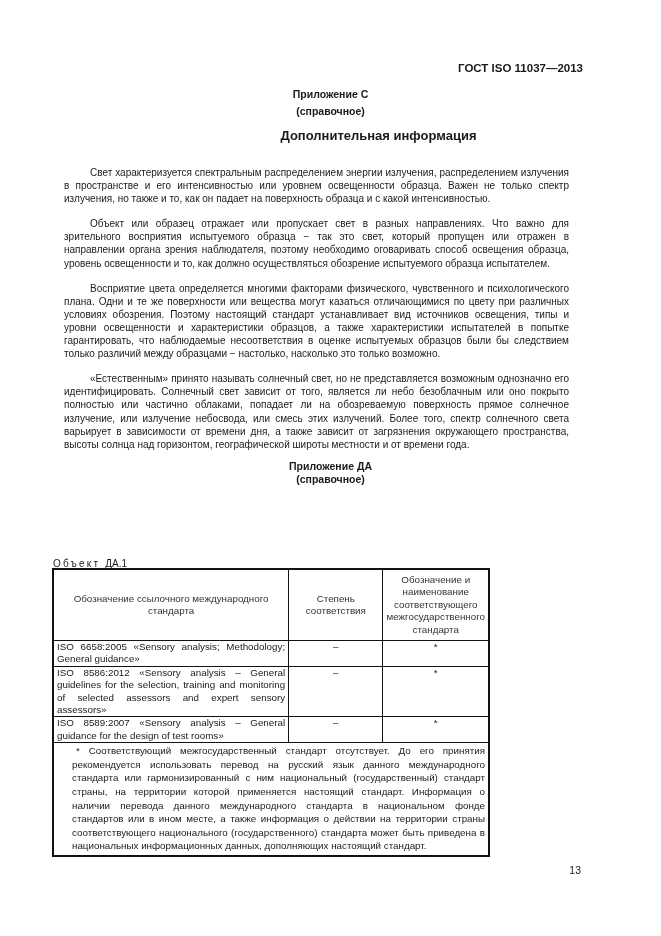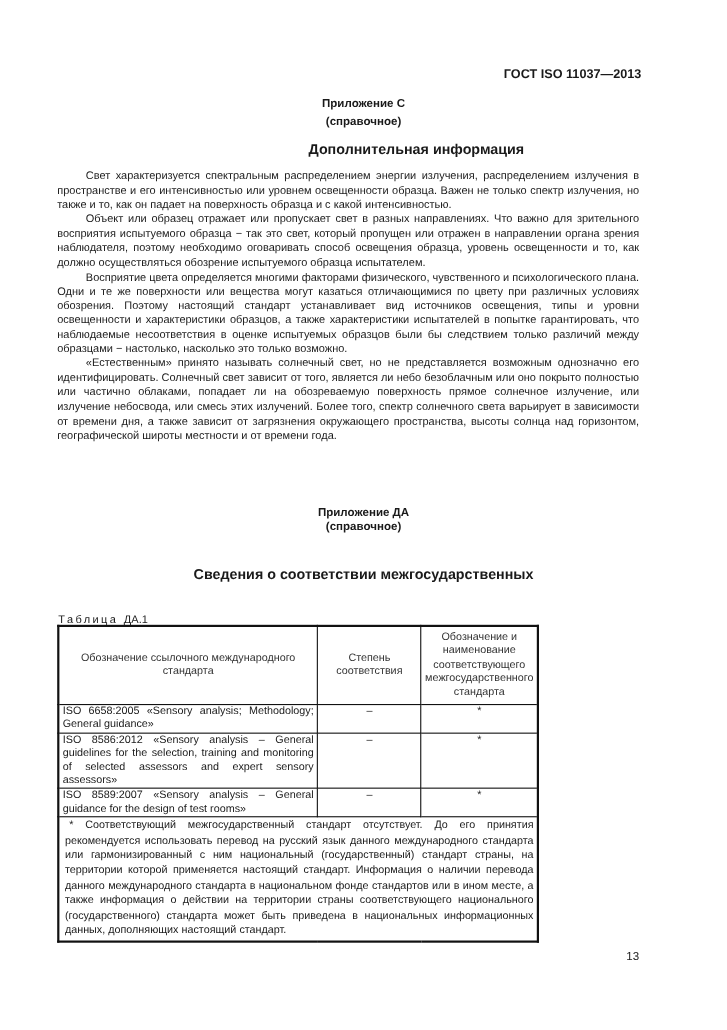--- a/index.html
+++ b/index.html
@@ -4,32 +4,32 @@
 <style>
   html, body { margin:0; padding:0; background:#fff; }
   body { width:661px; height:936px; position:relative; overflow:hidden;
          font-family:"Liberation Sans", sans-serif; color:#1a1a1a; }
   .abs { position:absolute; }
   .hdr { top:62px; right:78px; font-size:11.5px; font-weight:bold; }
   .center { left:0; width:661px; text-align:center; }
   .appx { font-size:10.5px; font-weight:bold; line-height:13px; }
   .h1 { font-size:13px; font-weight:bold; }
   .body-text { left:52px; width:529px; font-size:10px; line-height:13.1px; text-align:justify; }
-  .body-text p { margin:0; text-indent:26px; }
+  .body-text p { margin:12px; text-indent:26px; }
   .caption { left:53px; top:558px; font-size:10px; letter-spacing:2.2px; }
   .caption span.num { letter-spacing:0; }
   table { position:absolute; left:52px; top:568px; width:438px; border-collapse:collapse;
           font-size:9.8px; line-height:12.4px; }
   td, th { border:1.6px solid #111; vertical-align:top; padding:0 3px; }
   th { font-weight:normal; vertical-align:middle; text-align:center; color:#333; padding:4px 3px; height:42px; }
   table { border:2.6px solid #111; }
   td.c1 { width:232px; text-align:justify; text-align-last:left; }
   td.c2 { width:88px; text-align:center; }
   td.c3 { text-align:center; }
-  td.note { text-align:justify; text-indent:4px; padding:1px 3px 2px 5px; line-height:13.6px; }
+  td.note { text-align:justify; text-indent:4px; padding:1px 3px 2px 18px; line-height:13.6px; }
   .pgnum { top:864px; right:80px; font-size:10.5px; }
 </style>
 </head>
 <body>
 
 <div class="abs hdr">ГОСТ ISO 11037—2013</div>
 
 <div class="abs center appx" style="top:88px;">Приложение С</div>
 <div class="abs center appx" style="top:105px;">(справочное)</div>
 <div class="abs center h1" style="top:128px;padding-left:48px;">Дополнительная информация</div>
@@ -37,25 +37,24 @@
 <div class="abs body-text" style="top:154px;">
   <p>Свет характеризуется спектральным распределением энергии излучения, распределением излучения в пространстве и его интенсивностью или уровнем освещенности образца. Важен не только спектр излучения, но также и то, как он падает на поверхность образца и с какой интенсивностью.</p>
   <p>Объект или образец отражает или пропускает свет в разных направлениях. Что важно для зрительного восприятия испытуемого образца − так это свет, который пропущен или отражен в направлении органа зрения наблюдателя, поэтому необходимо оговаривать способ освещения образца, уровень освещенности и то, как должно осуществляться обозрение испытуемого образца испытателем.</p>
   <p>Восприятие цвета определяется многими факторами физического, чувственного и психологического плана. Одни и те же поверхности или вещества могут казаться отличающимися по цвету при различных условиях обозрения. Поэтому настоящий стандарт устанавливает вид источников освещения, типы и уровни освещенности и характеристики образцов, а также характеристики испытателей в попытке гарантировать, что наблюдаемые несоответствия в оценке испытуемых образцов были бы следствием только различий между образцами − настолько, насколько это только возможно.</p>
   <p>«Естественным» принято называть солнечный свет, но не представляется возможным однозначно его идентифицировать. Солнечный свет зависит от того, является ли небо безоблачным или оно покрыто полностью или частично облаками, попадает ли на обозреваемую поверхность прямое солнечное излучение, или излучение небосвода, или смесь этих излучений. Более того, спектр солнечного света варьирует в зависимости от времени дня, а также зависит от загрязнения окружающего пространства, высоты солнца над горизонтом, географической широты местности и от времени года.</p>
 </div>
 
 <div class="abs center appx" style="top:460px;">Приложение ДА</div>
 <div class="abs center appx" style="top:473px;">(справочное)</div>
 <div class="abs center h1" style="top:514px; line-height:16px;">
-  <div>Сведения о соответствии межгосударственных</div>
 </div>
 
 <div class="abs caption">
-  <span>Таблица</span>
+  <span>Объект</span>
   <span class="num">ДА.1</span>
 </div>
 
 <table>
   <tbody>
       <tr>
     <th style="width:232px;">Обозначение ссылочного международного стандарта</th>
     <th style="width:88px;">Степень соответствия</th>
     <th>Обозначение и наименование соответствующего межгосударственного стандарта</th>
   </tr>

